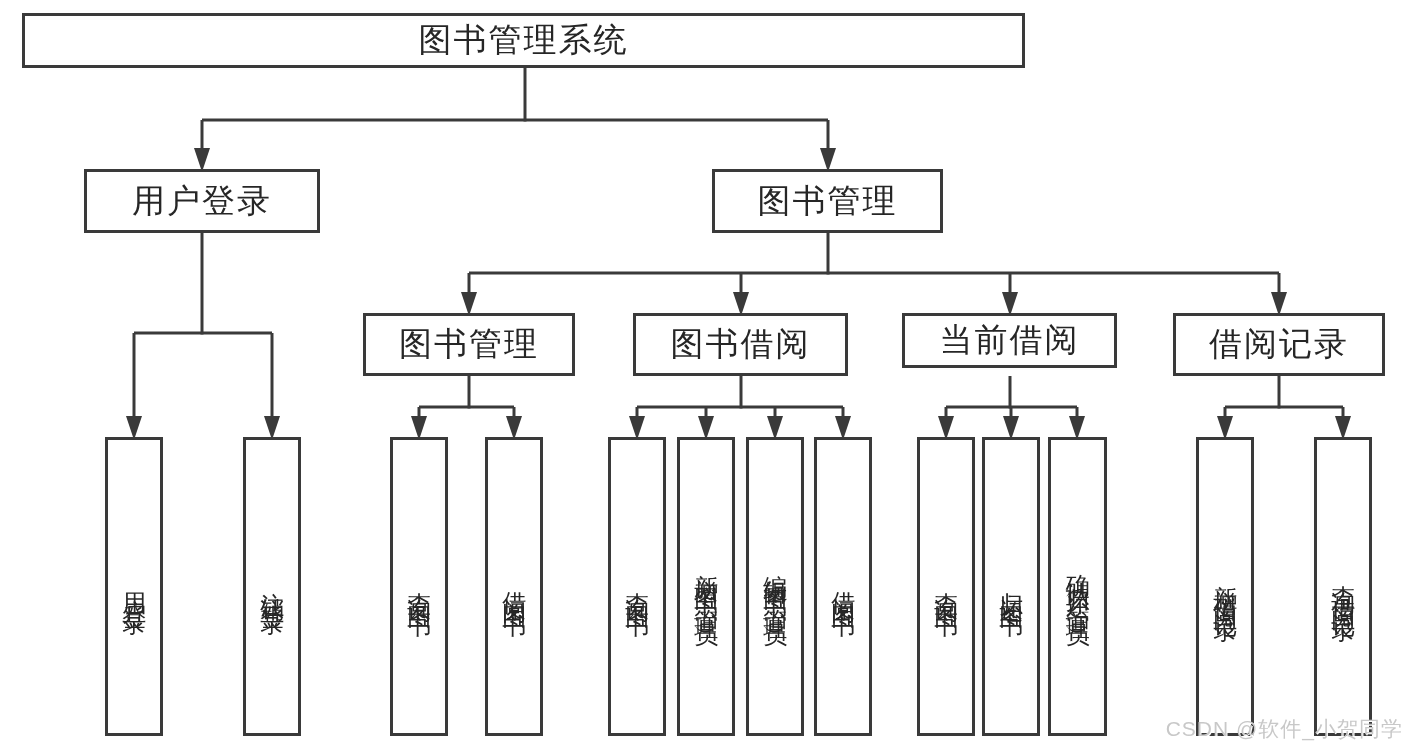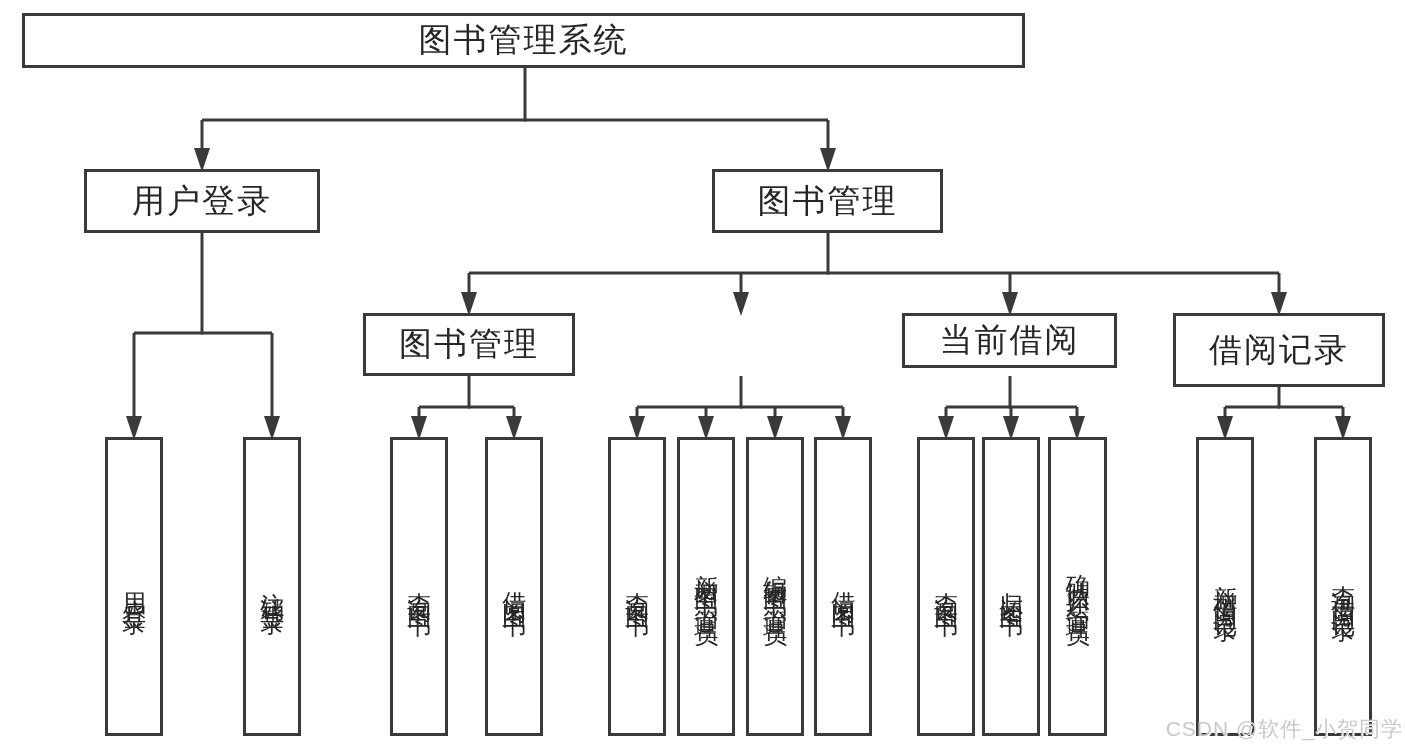--- a/index.html
+++ b/index.html
@@ -140,24 +140,27 @@
   <div class="node node-h" style="left:84px;top:169px;width:236px;height:64px">
     <span class="label">用户登录</span>
   </div>
   <div class="node node-h" style="left:712px;top:169px;width:231px;height:64px">
     <span class="label">图书管理</span>
   </div>
 
   <div class="node node-h" style="left:363px;top:313px;width:212px;height:63px">
     <span class="label">图书管理</span>
   </div>
+  <div class="node node-h" style="left:633px;top:313px;width:215px;height:63px">
+    <span class="label">图书借阅</span>
+  </div>
   <div class="node node-h" style="left:902px;top:313px;width:215px;height:55px">
     <span class="label">当前借阅</span>
   </div>
-  <div class="node node-h" style="left:1173px;top:313px;width:212px;height:74px">
+  <div class="node node-h" style="left:1173px;top:313px;width:212px;height:63px">
     <span class="label">借阅记录</span>
   </div>
 
   <div class="node node-v" style="left:105px;top:437px;width:58px;height:299px">
     <span class="label">用户登录</span>
   </div>
   <div class="node node-v" style="left:243px;top:437px;width:58px;height:299px">
     <span class="label">注销登录</span>
   </div>
 

